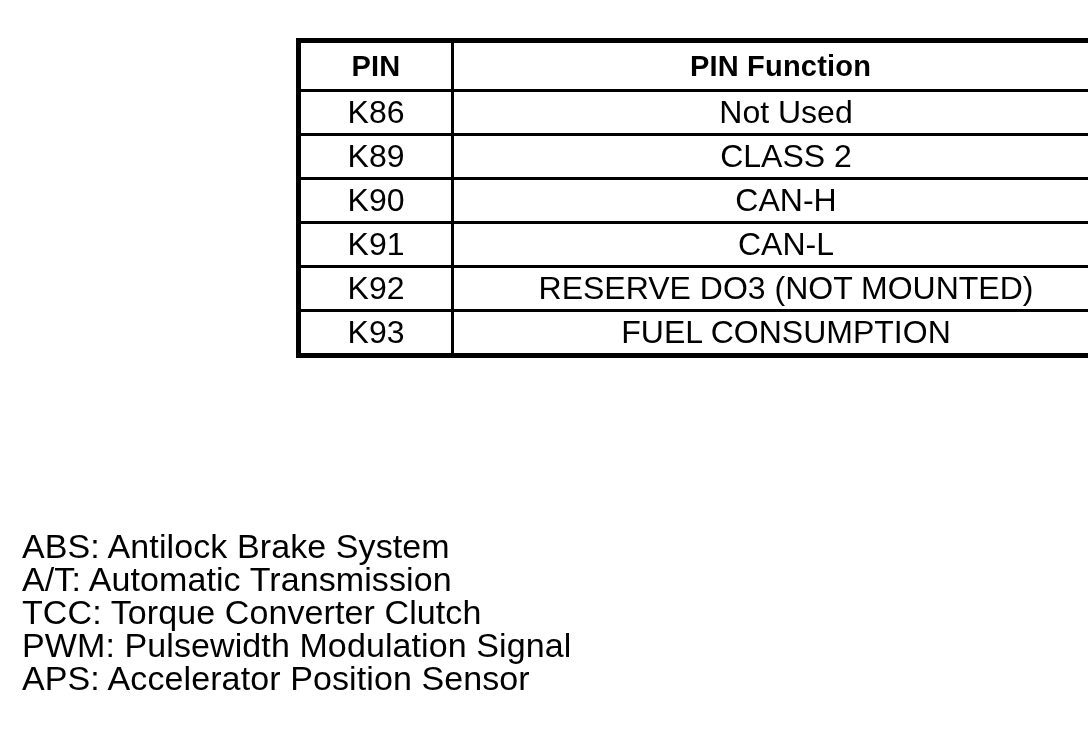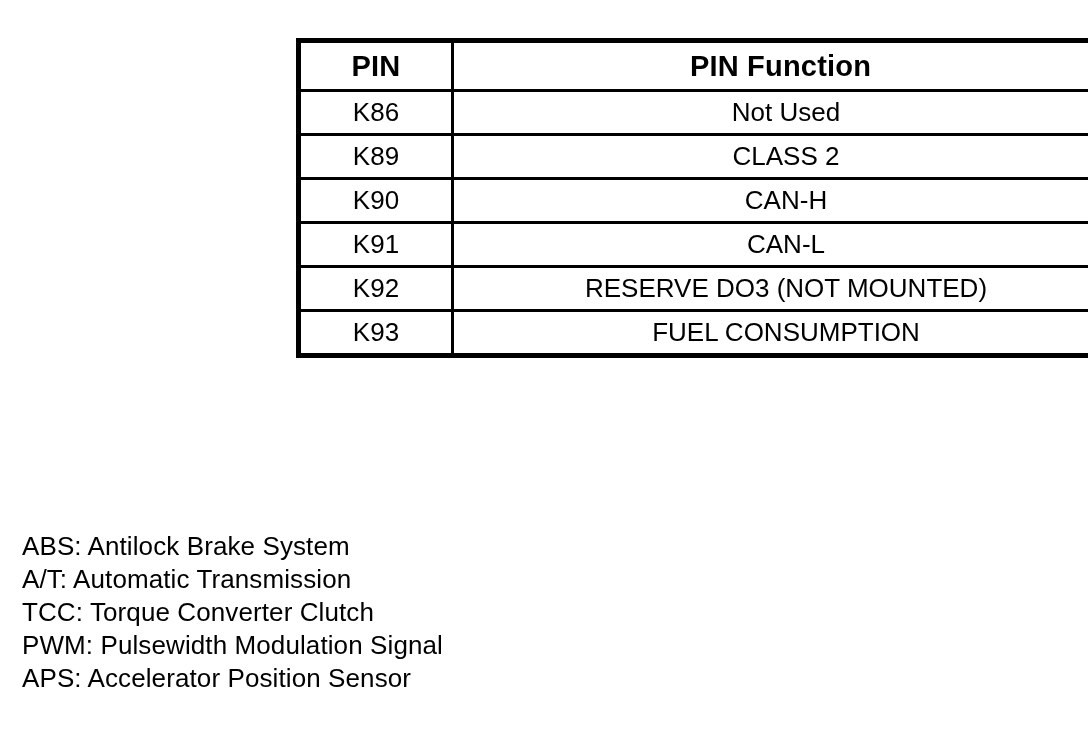--- a/index.html
+++ b/index.html
@@ -41,37 +41,37 @@
   table.pin-table th {
     height: 44px;
     font-size: 29px;
     font-weight: bold;
     text-align: center;
     vertical-align: middle;
     letter-spacing: 0.2px;
   }
   table.pin-table td {
     height: 39px;
-    font-size: 26px;
+    font-size: 32px;
     font-weight: normal;
     vertical-align: middle;
   }
   .col-pin { width: 148px; }
   td.cell-pin {
     text-align: center;
   }
   td.cell-func {
     text-align: center;
     padding-left: 12px;
   }
   .legend {
     position: absolute;
     left: 22px;
     top: 530px;
-    font-size: 26px;
+    font-size: 34px;
     line-height: 33px;
     letter-spacing: 0.1px;
   }
   .legend-line {
     white-space: nowrap;
   }
 </style>
 </head>
 <body>
 

